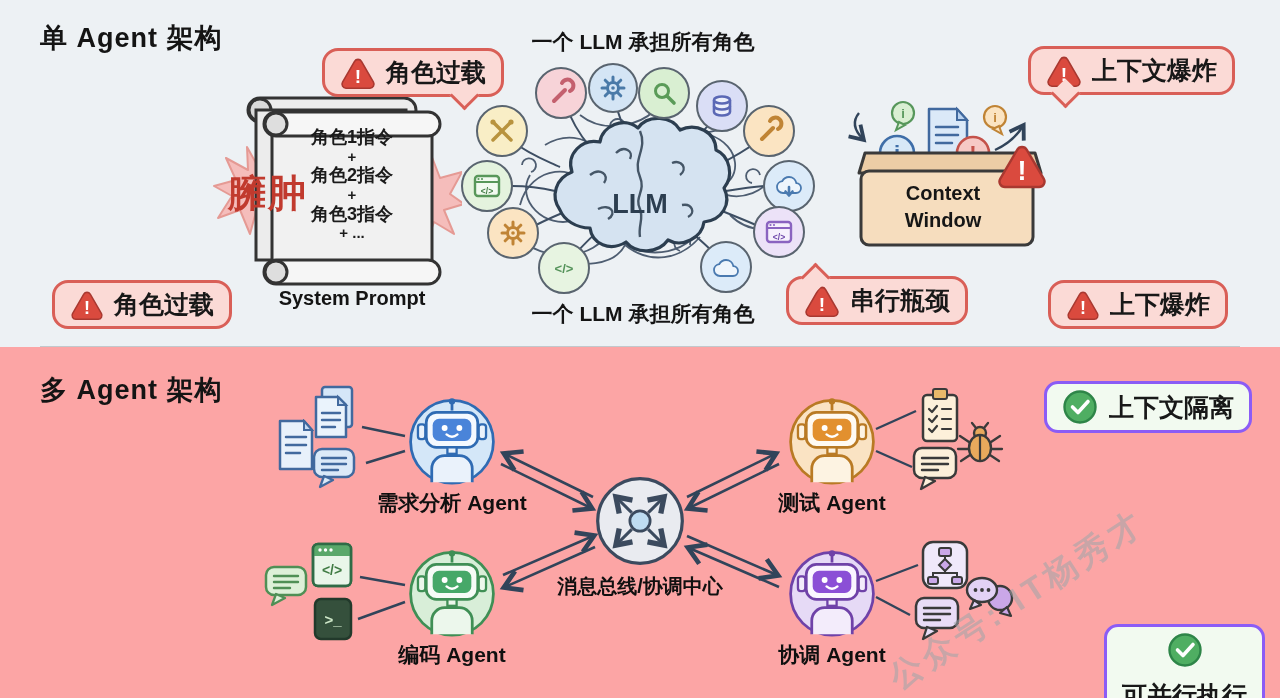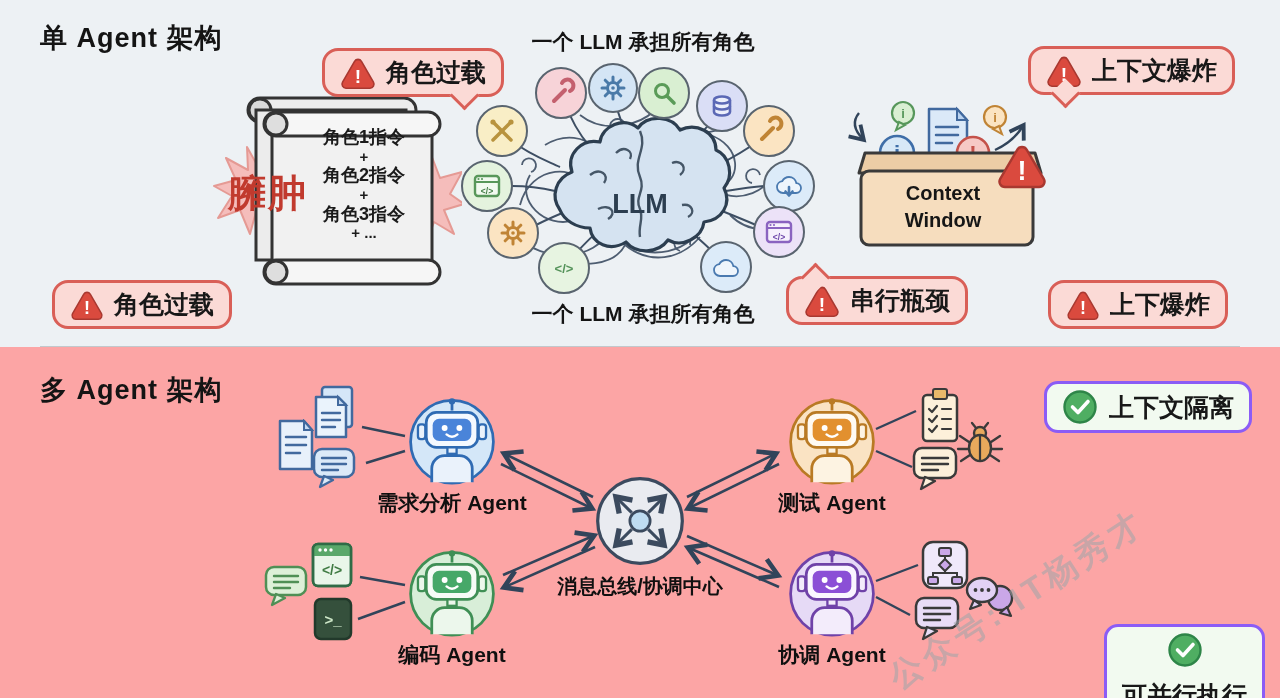--- a/index.html
+++ b/index.html
@@ -57,30 +57,31 @@
       <circle cx="48" cy="18" r="11" fill="#d9d9d9" stroke="#333" stroke-width="3"></circle>
       <rect x="44" y="18" width="150" height="150" fill="#ececec" stroke="#333" stroke-width="3"></rect>
 
       <rect x="60" y="30" width="160" height="156" fill="#f1f1f1" stroke="#333" stroke-width="3"></rect>
       <rect x="52" y="20" width="176" height="24" rx="12" fill="#f6f6f6" stroke="#333" stroke-width="3"></rect>
       <circle cx="64" cy="32" r="11" fill="#dedede" stroke="#333" stroke-width="3"></circle>
       <rect x="52" y="168" width="176" height="24" rx="12" fill="#f6f6f6" stroke="#333" stroke-width="3"></rect>
       <circle cx="64" cy="180" r="11" fill="#dedede" stroke="#333" stroke-width="3"></circle>
     </svg>
 
-    <div class="abs scroll-text" style="left:294px;top:126px;text-align:center;">
+    <div class="abs scroll-text" style="left:282px;top:126px;text-align:center;">
       <div class="ln">角色1指令</div>
       <div class="pl">+</div>
       <div class="ln">角色2指令</div>
       <div class="pl">+</div>
       <div class="ln">角色3指令</div>
       <div class="pl">+ ...</div>
     </div>
 
     <div id="bloat" class="abs" style="left:228px;top:168px;">臃肿</div>
+    <div id="sysprompt" class="abs" style="left:252px;top:287px;">System Prompt</div>
 
     <div class="abs warn-box" style="left:52px;top:280px;">
       <svg width="34" height="30" viewBox="0 0 44 40">
         <path d="M22 3 a5 5 0 0 1 4.3 2.5 l15 26 a5 5 0 0 1 -4.3 7.5 h-30 a5 5 0 0 1 -4.3 -7.5 l15 -26 a5 5 0 0 1 4.3 -2.5 z" fill="#da4a3e" stroke="#a93830" stroke-width="2"></path>
         <text x="22" y="32" text-anchor="middle" font-size="24" font-weight="bold" fill="#ffffff">!</text>
       </svg>
       <span>角色过载</span>
     </div>
 
     <svg class="abs" style="left:460px;top:55px;" width="360" height="240" viewBox="0 0 360 240">

